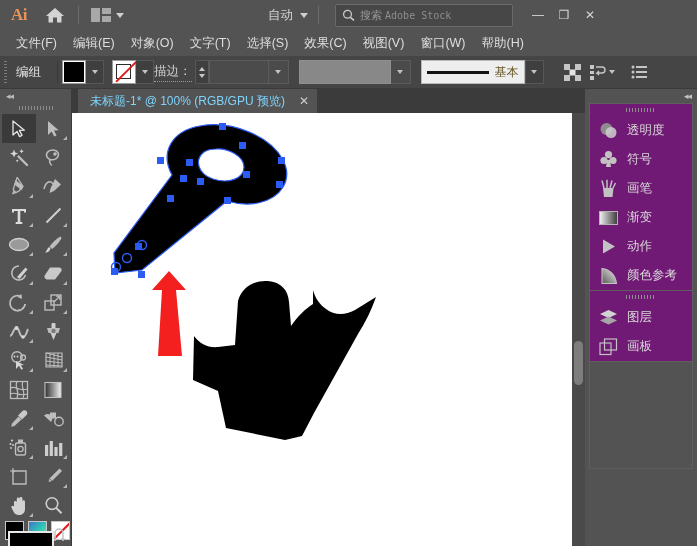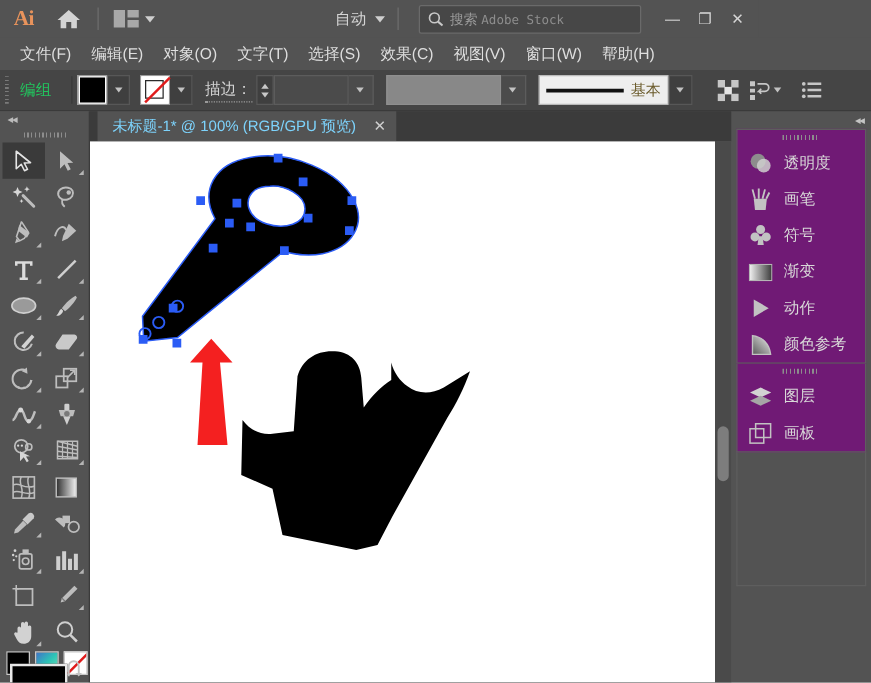--- a/index.html
+++ b/index.html
@@ -74,21 +74,21 @@
     background:#454545;display:flex;align-items:center;
     border-bottom:1px solid #3a3a3a;
   }
   .grip{
     width:10px;height:32px;display:flex;align-items:center;justify-content:center;
   }
   .grip span{
     width:3px;height:22px;
     background-image:repeating-linear-gradient(to bottom,#7a7a7a 0,#7a7a7a 1px,transparent 1px,transparent 3px);
   }
-  .cb-label{color:#22c55e;font-size:12.5px;padding:0 12px 0 6px;}
+  .cb-label{color:#e5e5e5;font-size:12.5px;padding:0 12px 0 6px;}
   .cb-sep{width:1px;height:22px;background:#383838;margin:0 4px;}
   .swatch-wrap{display:flex;align-items:center;}
   .sw-box{
     width:24px;height:24px;border:1px solid #9a9a9a;background:#fff;box-sizing:border-box;
     display:flex;align-items:center;justify-content:center;
   }
   .sw-fill{width:20px;height:20px;background:#000;}
   .sw-none{position:relative;width:22px;height:22px;background:#fff;}
   .sw-none::before{
     content:"";position:absolute;left:3px;top:3px;width:15px;height:15px;
@@ -100,21 +100,21 @@
   }
   .mini-drop{
     width:18px;height:24px;display:flex;align-items:center;justify-content:center;
     background:#3f3f3f;border:1px solid #575757;border-left:none;box-sizing:border-box;
   }
   .caret-sm{
     width:0;height:0;border-left:3.5px solid transparent;border-right:3.5px solid transparent;
     border-top:4.5px solid #c2c2c2;
   }
   .stroke-label{
-    color:#d2d2d2;font-size:12.5px;margin:0 3px 0 10px;
+    color:#d2d2d2;font-size:12.5px;margin:0 3px 0 0;
     border-bottom:1px dotted #9a9a9a;padding-bottom:1px;
   }
   .stepper{
     width:14px;height:24px;background:#3f3f3f;border:1px solid #585858;
     display:flex;flex-direction:column;align-items:center;justify-content:center;gap:3px;
     box-sizing:border-box;
   }
   .stp-up{width:0;height:0;border-left:3px solid transparent;border-right:3px solid transparent;border-bottom:4px solid #c8c8c8;}
   .stp-dn{width:0;height:0;border-left:3px solid transparent;border-right:3px solid transparent;border-top:4px solid #c8c8c8;}
   .field{
@@ -736,37 +736,37 @@
               <circle cx="12" cy="11.5" r="5.5" fill="#cfcfcf" opacity="0.85"></circle>
             </svg>
         </span>
         <span class="di-label">透明度</span>
       </div>
 
 
       <div class="dock-item">
         <span class="dock-ico">
           <svg width="19" height="19" viewBox="0 0 19 19">
-              <path d="M4 9 L14.5 9 L13.5 18 L5 18 Z" fill="#c2c2c2"></path>
-              <path d="M5 9 L3 1.5 M8 9 L8 0.8 M11 9 L13 1.5 M14 9 L16.5 4" stroke="#c2c2c2" stroke-width="1.5" fill="none"></path>
-            </svg>
-        </span>
-        <span class="di-label">画笔</span>
-      </div>
-
-      <div class="dock-item">
-        <span class="dock-ico">
-          <svg width="19" height="19" viewBox="0 0 19 19">
               <circle cx="9.5" cy="4.6" r="3.6" fill="#c2c2c2"></circle>
               <circle cx="5" cy="10.5" r="3.6" fill="#c2c2c2"></circle>
               <circle cx="14" cy="10.5" r="3.6" fill="#c2c2c2"></circle>
               <path d="M8 10 L7 17 H12 L11 10 Z" fill="#c2c2c2"></path>
             </svg>
         </span>
         <span class="di-label">符号</span>
+      </div>
+
+      <div class="dock-item">
+        <span class="dock-ico">
+          <svg width="19" height="19" viewBox="0 0 19 19">
+              <path d="M4 9 L14.5 9 L13.5 18 L5 18 Z" fill="#c2c2c2"></path>
+              <path d="M5 9 L3 1.5 M8 9 L8 0.8 M11 9 L13 1.5 M14 9 L16.5 4" stroke="#c2c2c2" stroke-width="1.5" fill="none"></path>
+            </svg>
+        </span>
+        <span class="di-label">画笔</span>
       </div>
 
       <div class="dock-item">
         <span class="dock-ico">
           <svg width="19" height="14" viewBox="0 0 19 14">
               <defs>
                 <linearGradient id="gr2" x1="0" y1="0" x2="1" y2="0">
                   <stop offset="0" stop-color="#f2f2f2"></stop>
                   <stop offset="1" stop-color="#3a3a3a"></stop>
                 </linearGradient>

